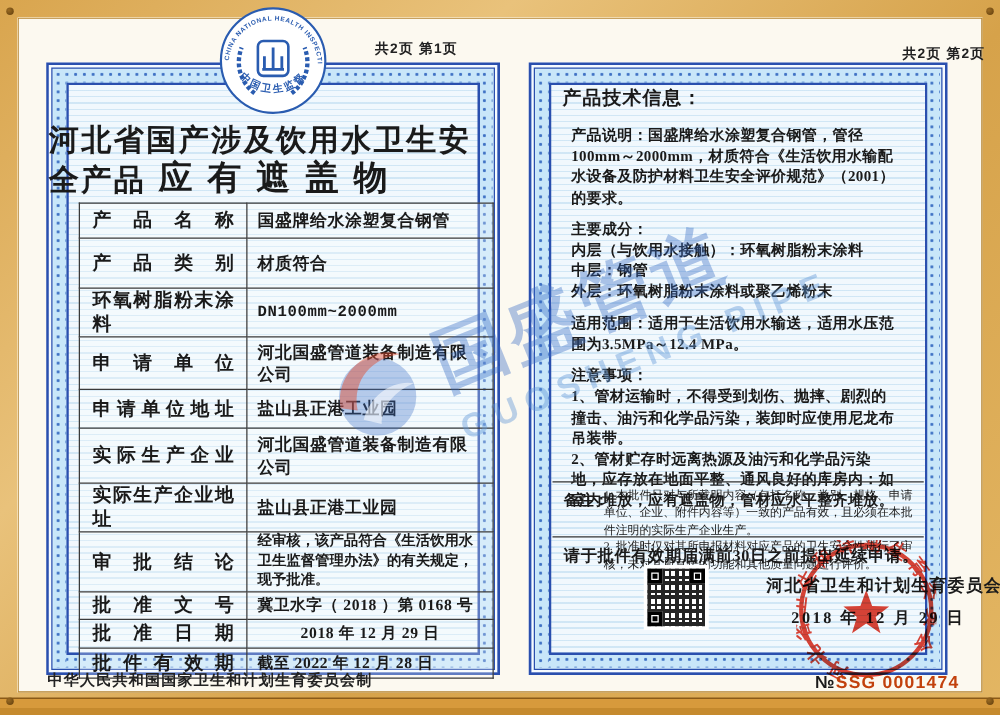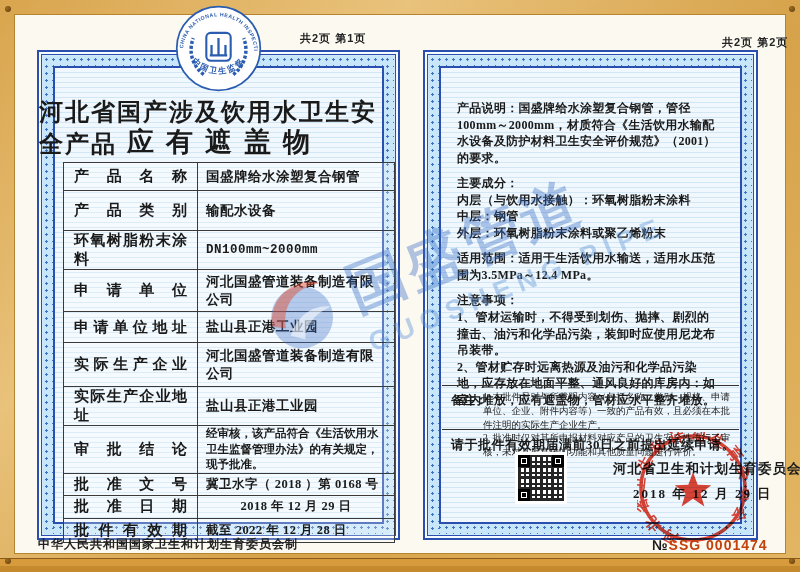--- a/index.html
+++ b/index.html
@@ -106,21 +106,21 @@
   <div class="title2" style="top:72px;">应有遮盖物</div>
 
   <table class="cert-table" style="left:24px;top:110px;width:332px;">
     <tbody>
         <tr style="height:28px;">
           <td class="lbl">产品名称</td>
           <td class="val">国盛牌给水涂塑复合钢管</td>
         </tr>
     <tr style="height:40px;margin-top:16px;">
           <td class="lbl">产品类别</td>
-          <td class="val">输配水设备</td>
+          <td class="val">材质符合</td>
         </tr>
     <tr style="height:31px;">
           <td class="lbl">环氧树脂粉末涂料</td>
           <td class="val" style="font-family:'Liberation Mono','DejaVu Sans Mono',monospace;font-size:12.5px;">DN100mm~2000mm</td>
         </tr>
     <tr style="height:42px;">
           <td class="lbl">申请单位</td>
           <td class="val">河北国盛管道装备制造有限公司</td>
         </tr>
     <tr style="height:31px;">
@@ -174,20 +174,21 @@
 </svg>
 
 <div class="page-indicator" style="left:722px;top:35px;">共2页  第2页</div>
 
 <div class="cert" style="left:423px;top:50px;width:335px;height:490px;">
   <div class="band h" style="top:4px;"></div>
   <div class="band h" style="bottom:4px;"></div>
   <div class="band v" style="left:4px;"></div>
   <div class="band v" style="right:4px;"></div>
 
+  <div class="p2-heading" style="left:25px;top:17px;">产品技术信息：</div>
 
   <div class="p2-body" style="left:32px;top:48px;width:262px;font-weight:bold;">
     <p>产品说明：国盛牌给水涂塑复合钢管，管径100mm～2000mm，材质符合《生活饮用水输配水设备及防护材料卫生安全评价规范》（2001）的要求。</p>
     <p>主要成分：
 内层（与饮用水接触）：环氧树脂粉末涂料
 中层：钢管
 外层：环氧树脂粉末涂料或聚乙烯粉末</p>
     <p>适用范围：适用于生活饮用水输送，适用水压范围为3.5MPa～12.4 MPa。</p>
     <p>注意事项：
 1、管材运输时，不得受到划伤、抛摔、剧烈的撞击、油污和化学品污染，装卸时应使用尼龙布吊装带。

